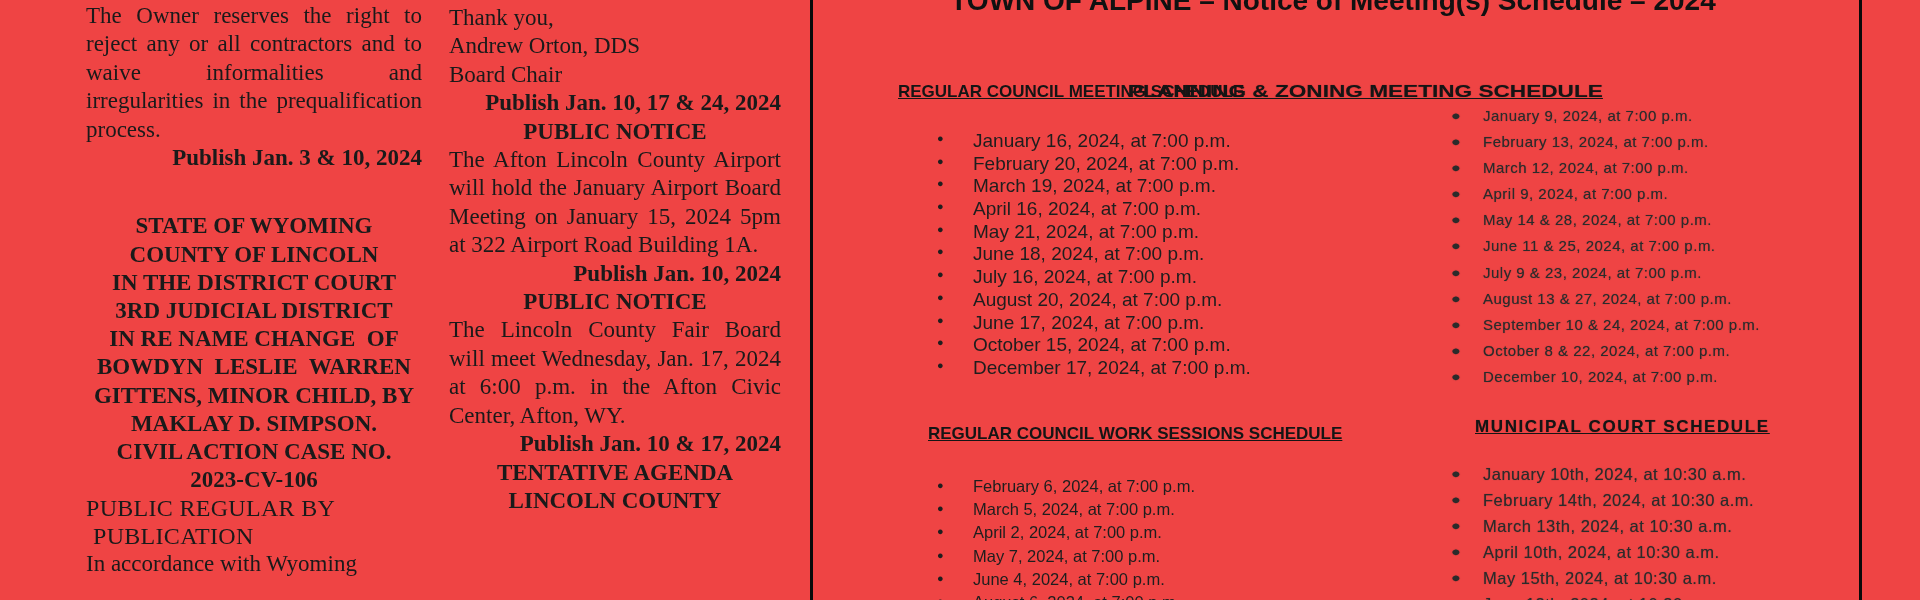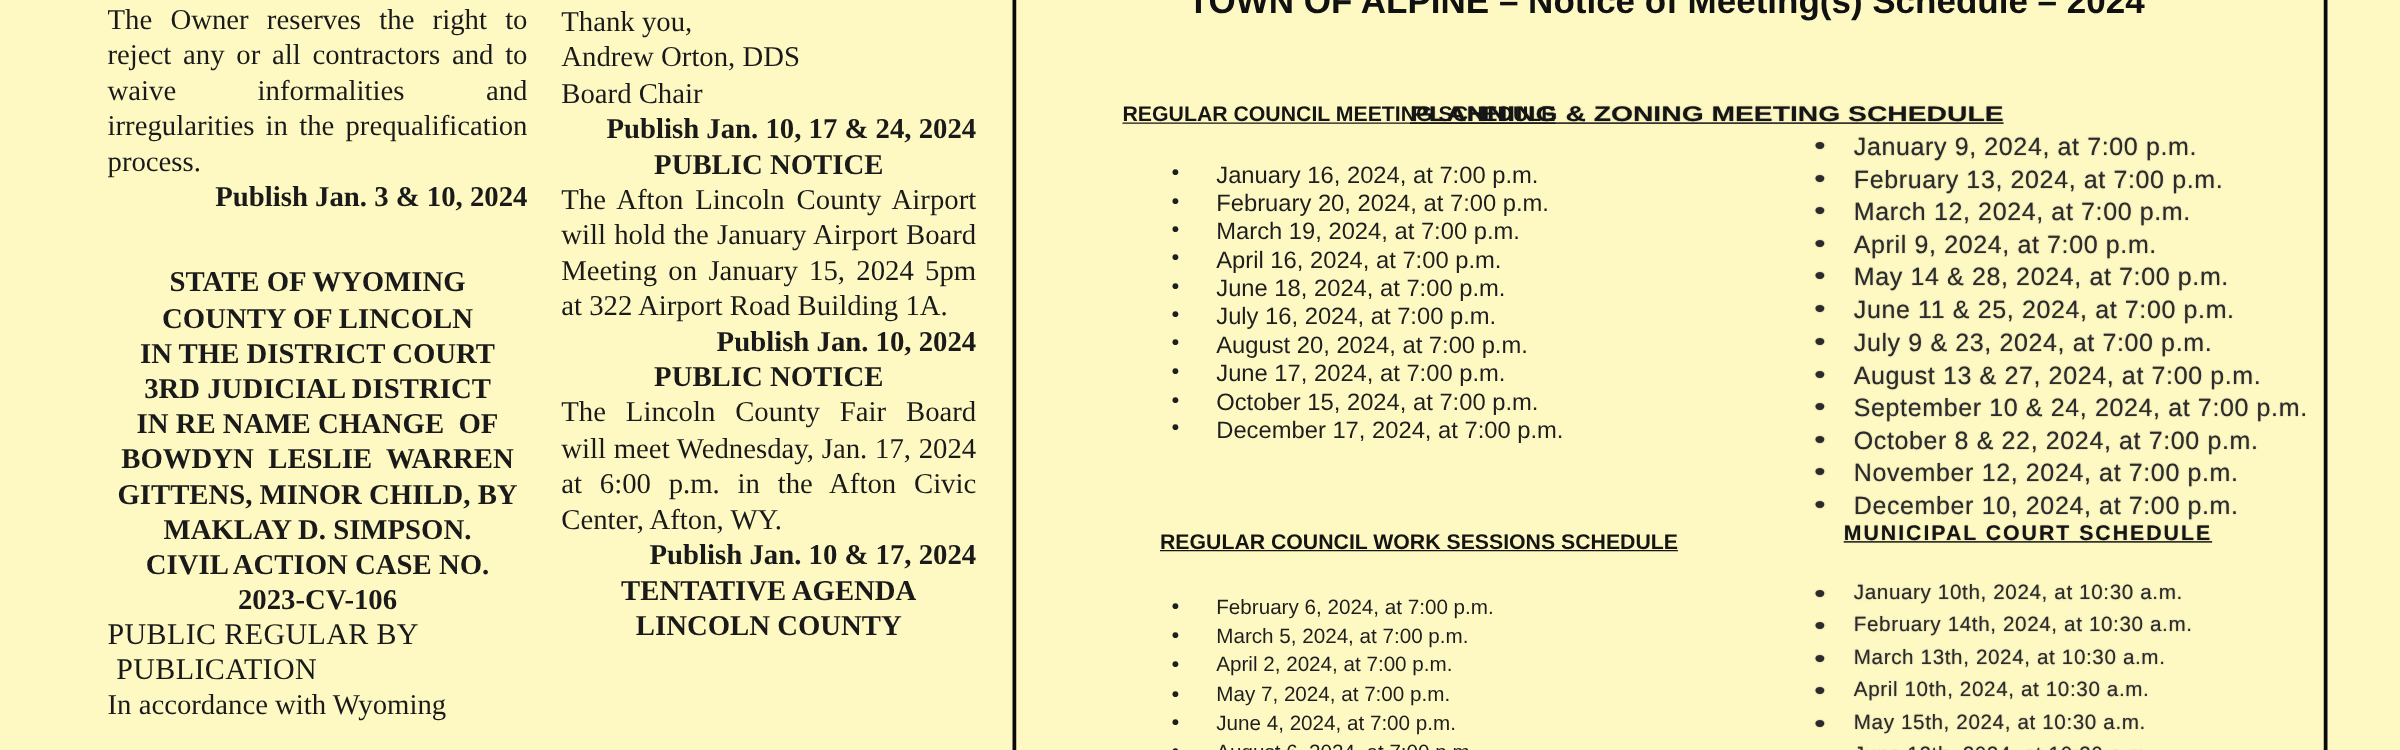--- a/index.html
+++ b/index.html
@@ -1,17 +1,17 @@
 <!DOCTYPE html>
 <html><head>
 <meta charset="utf-8">
 <style>
   html,body{margin:0;padding:0;background:#e8e8e8;}
   .canvas{
-    position:relative;width:1920px;height:600px;background:#fef9c3;
+    position:relative;width:1920px;height:600px;background:#ef4444;
     overflow:hidden;font-family:"Liberation Serif",serif;color:#1a1a1a;
   }
   
   .npcol{position:absolute;top:0;font-size:23px;line-height:28.4px;}
   .col1{left:86px;width:336px;}
   .col2{left:449px;width:332px;}
   .npcol p{margin:0;}
   .just{text-align:justify;text-justify:inter-word;}
   .publine{font-weight:bold;text-align:right;}
   .center-b{font-weight:bold;text-align:center;}
@@ -42,21 +42,21 @@
   .h-court{left:1475px;top:417px;letter-spacing:1.6px;text-shadow:0 0 0.9px rgba(20,20,20,0.55);}
   .sched-list{position:absolute;margin:0;padding:0;list-style:none;
     font-family:"Liberation Sans",sans-serif;}
   .sched-list li{position:relative;padding-left:36px;white-space:nowrap;}
   .sched-list li::before{content:"\25CF";position:absolute;left:0;top:2px;font-size:11px;}
   .list-council{left:937px;top:130px;font-size:19px;color:#1e1e1e;}
   .list-council li{height:22.7px;}
   .list-work{left:937px;top:477px;font-size:16.5px;color:#1e1e1e;}
   .list-work li{height:23.2px;}
   .fuzzy{color:#2b2b2b;text-shadow:0 0 1px rgba(45,45,45,0.6);letter-spacing:0.5px;}
-  .list-planning{left:1452px;top:107px;font-size:20px;}
+  .list-planning{left:1452px;top:107px;font-size:15px;}
   .list-planning li{height:26.1px;padding-left:31px;}
   .list-planning li::before,.list-court li::before{font-size:13px;top:1px;transform:scaleX(1.25);}
   .list-court{left:1452px;top:465px;font-size:16.5px;}
   .list-court li{height:26px;padding-left:31px;}
 </style>
 </head>
 <body>
 
 <div class="canvas">
 
@@ -103,20 +103,21 @@
 
   <div class="alpine-title">TOWN OF ALPINE – Notice of Meeting(s) Schedule – 2024</div>
 
   <div class="sched-h h-council">REGULAR COUNCIL MEETING SCHEDULE</div>
   <ul class="sched-list list-council">
 
   <li><span>January 16, 2024, at 7:00 p.m.</span></li>
       <li><span>February 20, 2024, at 7:00 p.m.</span></li>
       <li><span>March 19, 2024, at 7:00 p.m.</span></li>
       <li><span>April 16, 2024, at 7:00 p.m.</span></li>
+      <li><span>May 21, 2024, at 7:00 p.m.</span></li>
       <li><span>June 18, 2024, at 7:00 p.m.</span></li>
       <li><span>July 16, 2024, at 7:00 p.m.</span></li>
       <li><span>August 20, 2024, at 7:00 p.m.</span></li>
       <li><span>June 17, 2024, at 7:00 p.m.</span></li>
       <li><span>October 15, 2024, at 7:00 p.m.</span></li>
       <li><span>December 17, 2024, at 7:00 p.m.</span></li>
     </ul>
 
   <div class="sched-h h-work">REGULAR COUNCIL WORK SESSIONS SCHEDULE</div>
   <ul class="sched-list list-work">
@@ -135,21 +136,20 @@
   <li><span>January 9, 2024, at 7:00 p.m.</span></li>
       <li><span>February 13, 2024, at 7:00 p.m.</span></li>
       <li><span>March 12, 2024, at 7:00 p.m.</span></li>
       <li><span>April 9, 2024, at 7:00 p.m.</span></li>
       <li><span>May 14 &amp; 28, 2024, at 7:00 p.m.</span></li>
       <li><span>June 11 &amp; 25, 2024, at 7:00 p.m.</span></li>
       <li><span>July 9 &amp; 23, 2024, at 7:00 p.m.</span></li>
       <li><span>August 13 &amp; 27, 2024, at 7:00 p.m.</span></li>
       <li><span>September 10 &amp; 24, 2024, at 7:00 p.m.</span></li>
       <li><span>October 8 &amp; 22, 2024, at 7:00 p.m.</span></li>
-      <li><span>November 12, 2024, at 7:00 p.m.</span></li>
       <li><span>December 10, 2024, at 7:00 p.m.</span></li>
     </ul>
 
   <div class="sched-h h-court">MUNICIPAL COURT SCHEDULE</div>
   <ul class="sched-list list-court fuzzy">
 
   <li><span>January 10th, 2024, at 10:30 a.m.</span></li>
       <li><span>February 14th, 2024, at 10:30 a.m.</span></li>
       <li><span>March 13th, 2024, at 10:30 a.m.</span></li>
       <li><span>April 10th, 2024, at 10:30 a.m.</span></li>

